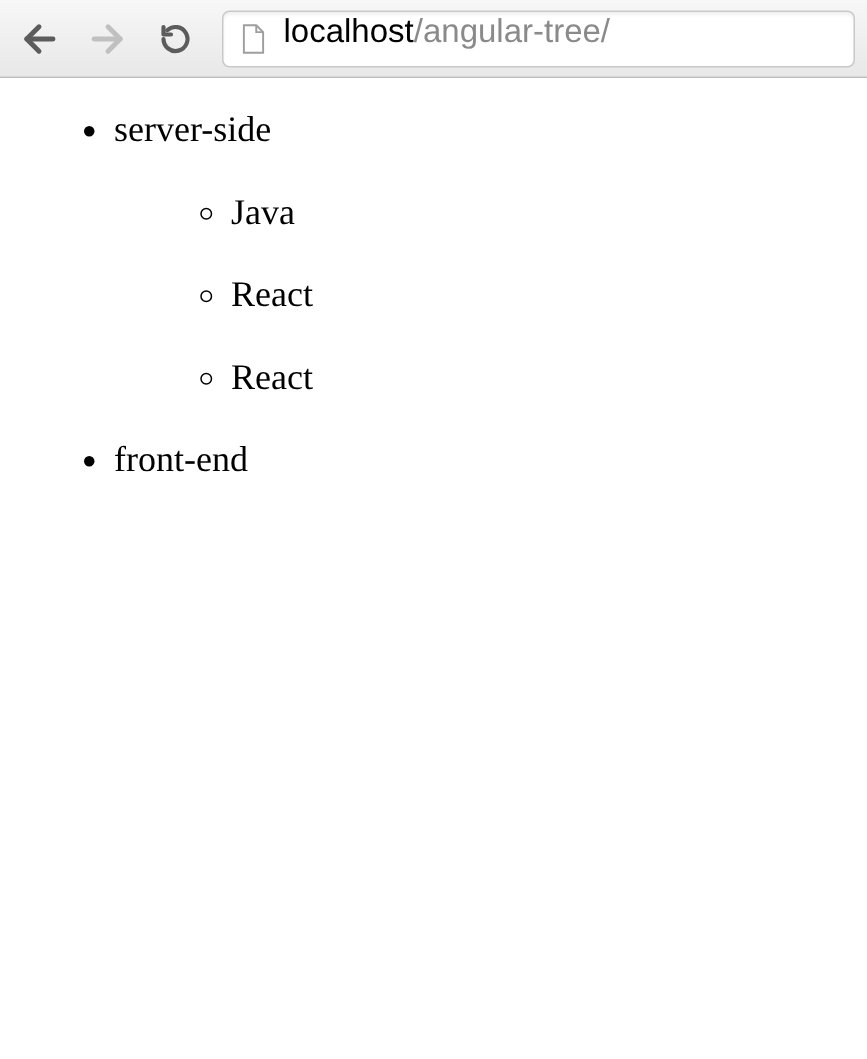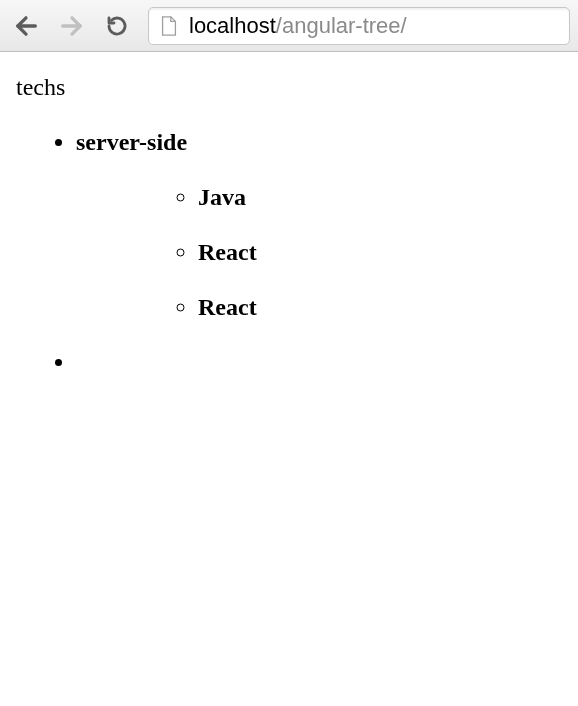--- a/index.html
+++ b/index.html
@@ -42,21 +42,20 @@
       margin-right: 8px;
     }
     .addr-bar {
       flex: 1;
       height: 38px;
       background: #fff;
       border: 1px solid #c8c8c8;
       border-radius: 5px;
       box-shadow: inset 0 2px 2px rgba(0,0,0,0.06);
       display: flex;
-      align-items: center;
       padding: 0 10px;
       gap: 10px;
       margin-right: 4px;
     }
     .page-icon {
       flex-shrink: 0;
       display: flex;
       align-items: center;
     }
     .addr-text {
@@ -73,36 +72,34 @@
       padding: 22px 16px;
       font-size: 24px;
       color: #000;
     }
     .root-label {
       margin-bottom: 28px;
     }
     ul.tree-l1 {
       list-style: disc;
       padding-left: 60px;
-      font-weight: bold;
     }
     ul.tree-l1 > li {
       margin-bottom: 28px;
     }
     ul.tree-l1 > li > span.node-label {
       display: inline-block;
       margin-bottom: 28px;
     }
     ul.tree-l2 {
       list-style: circle;
       padding-left: 78px;
     }
     ul.tree-l2 > li {
       margin-bottom: 28px;
-      margin-left: 44px;
     }
     ul.tree-l2 > li:last-child {
       margin-bottom: 0;
     }
   </style>
 </head>
 <body>
 
 <div class="toolbar">
   <div class="nav-btn">
@@ -130,26 +127,26 @@
         <path d="M12 2 L12 7 L17 7" fill="none"></path>
       </svg>
     </span>
     <span class="addr-text">
       <span>localhost</span><span class="addr-path">/angular-tree/</span>
     </span>
   </div>
 </div>
 
 <div class="content">
-  <div class="root-label">techs</div>
   <ul class="tree-l1">
     <li>
       <span class="node-label">server-side</span>
       <ul class="tree-l2">
         <li><span>Java</span></li>
         <li><span>React</span></li>
         <li><span>React</span></li>
       </ul>
     </li>
     <li>
+      <span class="node-label">front-end</span>
     </li>
   </ul>
 </div>
 
 </body></html>

